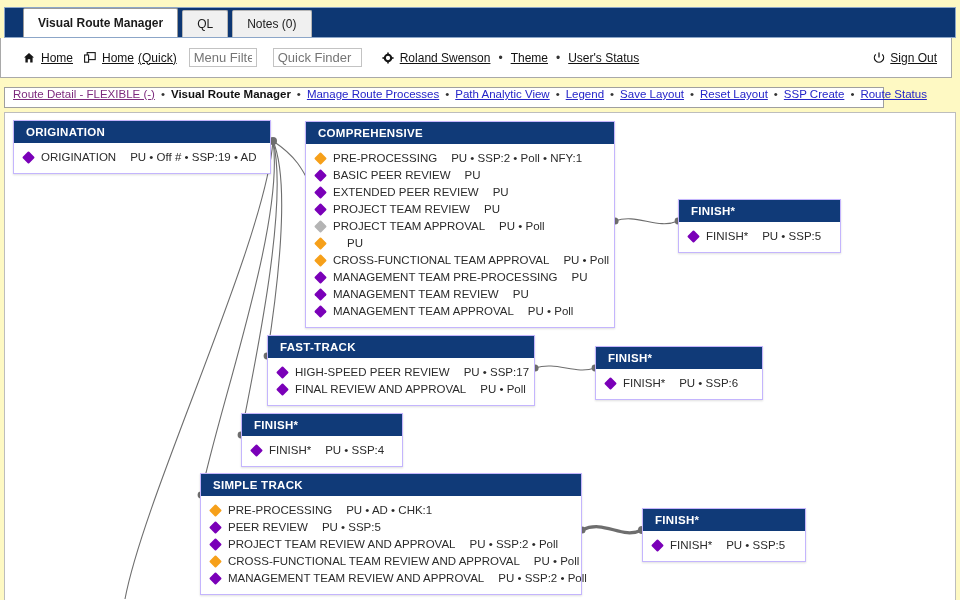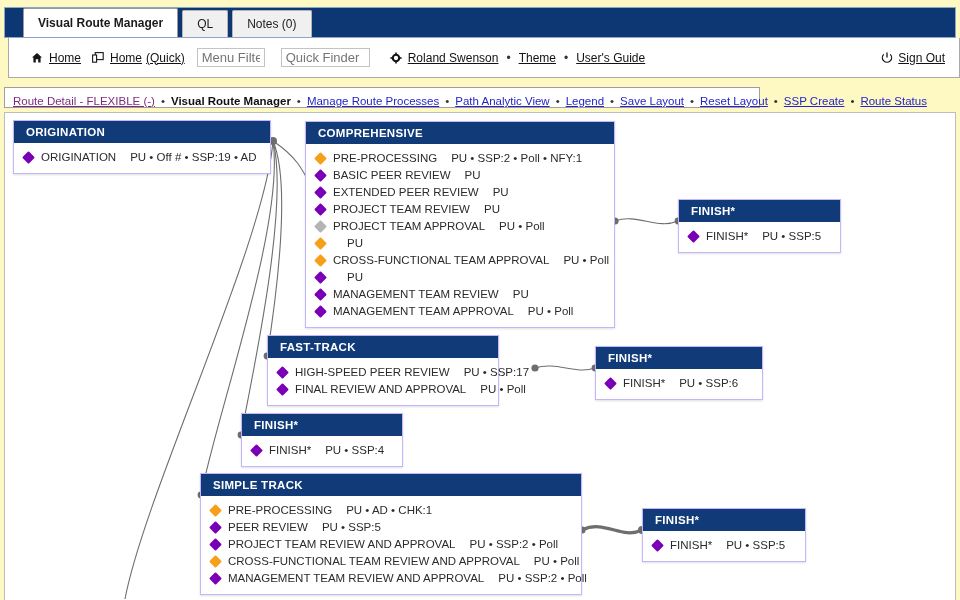--- a/index.html
+++ b/index.html
@@ -30,44 +30,44 @@
     border-radius: 2px 2px 0 0;
   }
   .tab.active {
     background: #ffffff; font-weight: bold;
     border-color: #9a9a9a;
     height: 29px;
   }
 
   
   .toolbar {
-    position: absolute; left: 8px; top: 38px; width: 952px; height: 40px;
+    position: absolute; left: 0; top: 38px; width: 952px; height: 40px;
     background: #ffffff;
     border: 1px solid #a9a9a9; border-top: none;
     display: flex; align-items: center;
     padding: 0 14px 0 22px;
     font-size: 12px; color: #1b1b1b;
   }
   .tb-left { display: flex; align-items: center; gap: 6px; flex: 1; }
   .tb-right { display: flex; align-items: center; gap: 5px; }
   .tb-link { color: #121212; text-decoration: underline; cursor: pointer; white-space: nowrap; }
   .tb-sep { color: #333; padding: 0 2px; }
   .tb-input {
     width: 68px; height: 19px; border: 1px solid #c3c3c3; background: #fff;
     font-size: 13px; color: #8d8d8d; padding: 0 4px; font-family: "Liberation Sans", sans-serif;
   }
   .tb-input.wide { width: 89px; }
   .ico { display: inline-block; line-height: 1; font-size: 12px; color: #161616; }
   .ico svg { display: block; }
 
   
   .crumbbar {
-    position: absolute; left: 4px; top: 87px; width: 756px; height: 21px;
+    position: absolute; left: 4px; top: 87px; width: 880px; height: 21px;
     background: #ffffff; border: 1px solid #9f9f9f;
-    display: flex; align-items: flex-end; gap: 6px;
+    display: flex; align-items: flex-start; gap: 6px;
     padding: 0 8px; font-size: 11.5px;
     white-space: nowrap;
   }
   .crumb-link { color: #2424c8; text-decoration: underline; cursor: pointer; }
   .crumb-link.visited { color: #7d2a7d; }
   .crumb-cur { color: #111; font-weight: bold; }
   .crumb-dot { color: #333; }
 
   
   .canvas {
@@ -155,21 +155,21 @@
               <line x1="6" y1="9.8" x2="6" y2="11.6"></line>
               <line x1="0.4" y1="6" x2="2.2" y2="6"></line>
               <line x1="9.8" y1="6" x2="11.6" y2="6"></line>
             </g>
           </svg>
       </span>
       <span class="tb-link">Roland Swenson</span>
       <span class="tb-sep">•</span>
       <span class="tb-link">Theme</span>
       <span class="tb-sep">•</span>
-      <span class="tb-link">User's Guide</span>
+      <span class="tb-link">User's Status</span>
     </div>
     <div class="tb-right">
       <span class="ico">
         <svg width="12" height="12" viewBox="0 0 12 12">
             <path d="M2.7 2.4 A4.6 4.6 0 1 0 9.3 2.4" fill="none" stroke="#161616" stroke-width="1.3"></path>
             <line x1="6" y1="0.4" x2="6" y2="5.4" stroke="#161616" stroke-width="1.3"></line>
           </svg>
       </span>
       <span class="tb-link">Sign Out</span>
     </div>
@@ -260,20 +260,21 @@
               <span class="dia orange"></span>
               <span class="rmeta">PU</span>
             </div>
             <div class="row">
               <span class="dia orange"></span>
               <span class="rname">CROSS-FUNCTIONAL TEAM APPROVAL</span>
               <span class="rmeta">PU • Poll</span>
             </div>
             <div class="row">
               <span class="dia purple"></span>
+              <span class="rname">MANAGEMENT TEAM PRE-PROCESSING</span>
               <span class="rmeta">PU</span>
             </div>
             <div class="row">
               <span class="dia purple"></span>
               <span class="rname">MANAGEMENT TEAM REVIEW</span>
               <span class="rmeta">PU</span>
             </div>
             <div class="row">
               <span class="dia purple"></span>
               <span class="rname">MANAGEMENT TEAM APPROVAL</span>
@@ -284,21 +285,21 @@
         <div class="node" style="left: 673px; top: 86px; width: 163px;">
           <div class="node-hdr">FINISH*</div>
           <div class="node-body">
             <div class="row">
               <span class="dia purple"></span>
               <span class="rname">FINISH*</span>
               <span class="rmeta">PU • SSP:5</span>
             </div>
           </div>
         </div>
-        <div class="node" style="left: 262px; top: 222px; width: 232px;">
+        <div class="node" style="left: 262px; top: 222px; width: 268px;">
           <div class="node-hdr">FAST-TRACK</div>
           <div class="node-body">
             <div class="row">
               <span class="dia purple"></span>
               <span class="rname">HIGH-SPEED PEER REVIEW</span>
               <span class="rmeta">PU • SSP:17</span>
             </div>
             <div class="row">
               <span class="dia purple"></span>
               <span class="rname">FINAL REVIEW AND APPROVAL</span>

